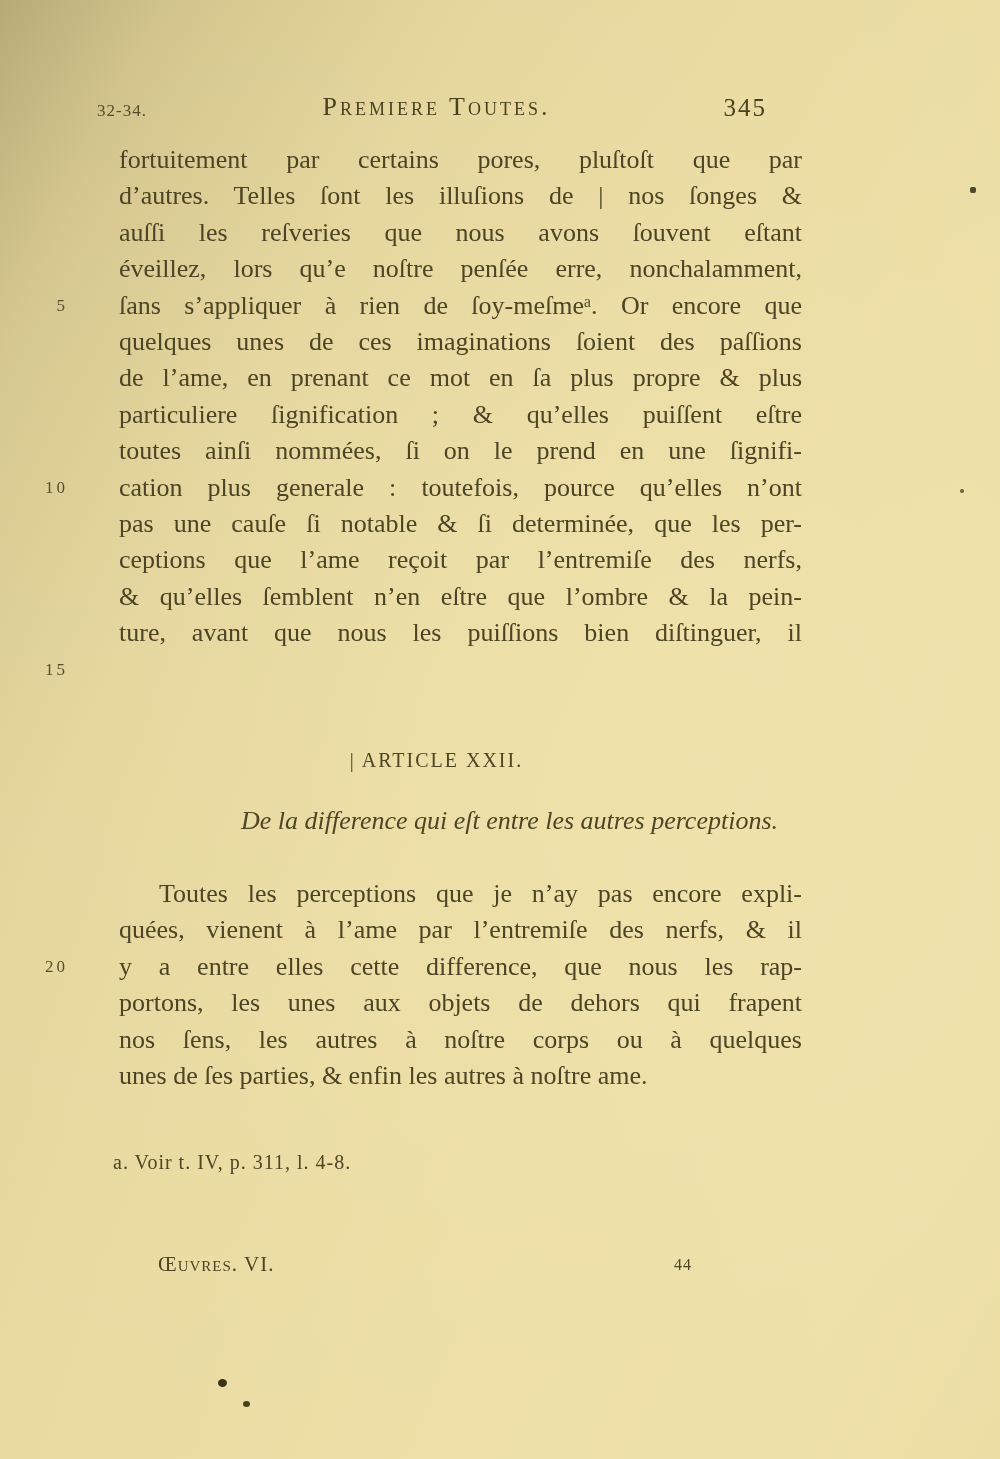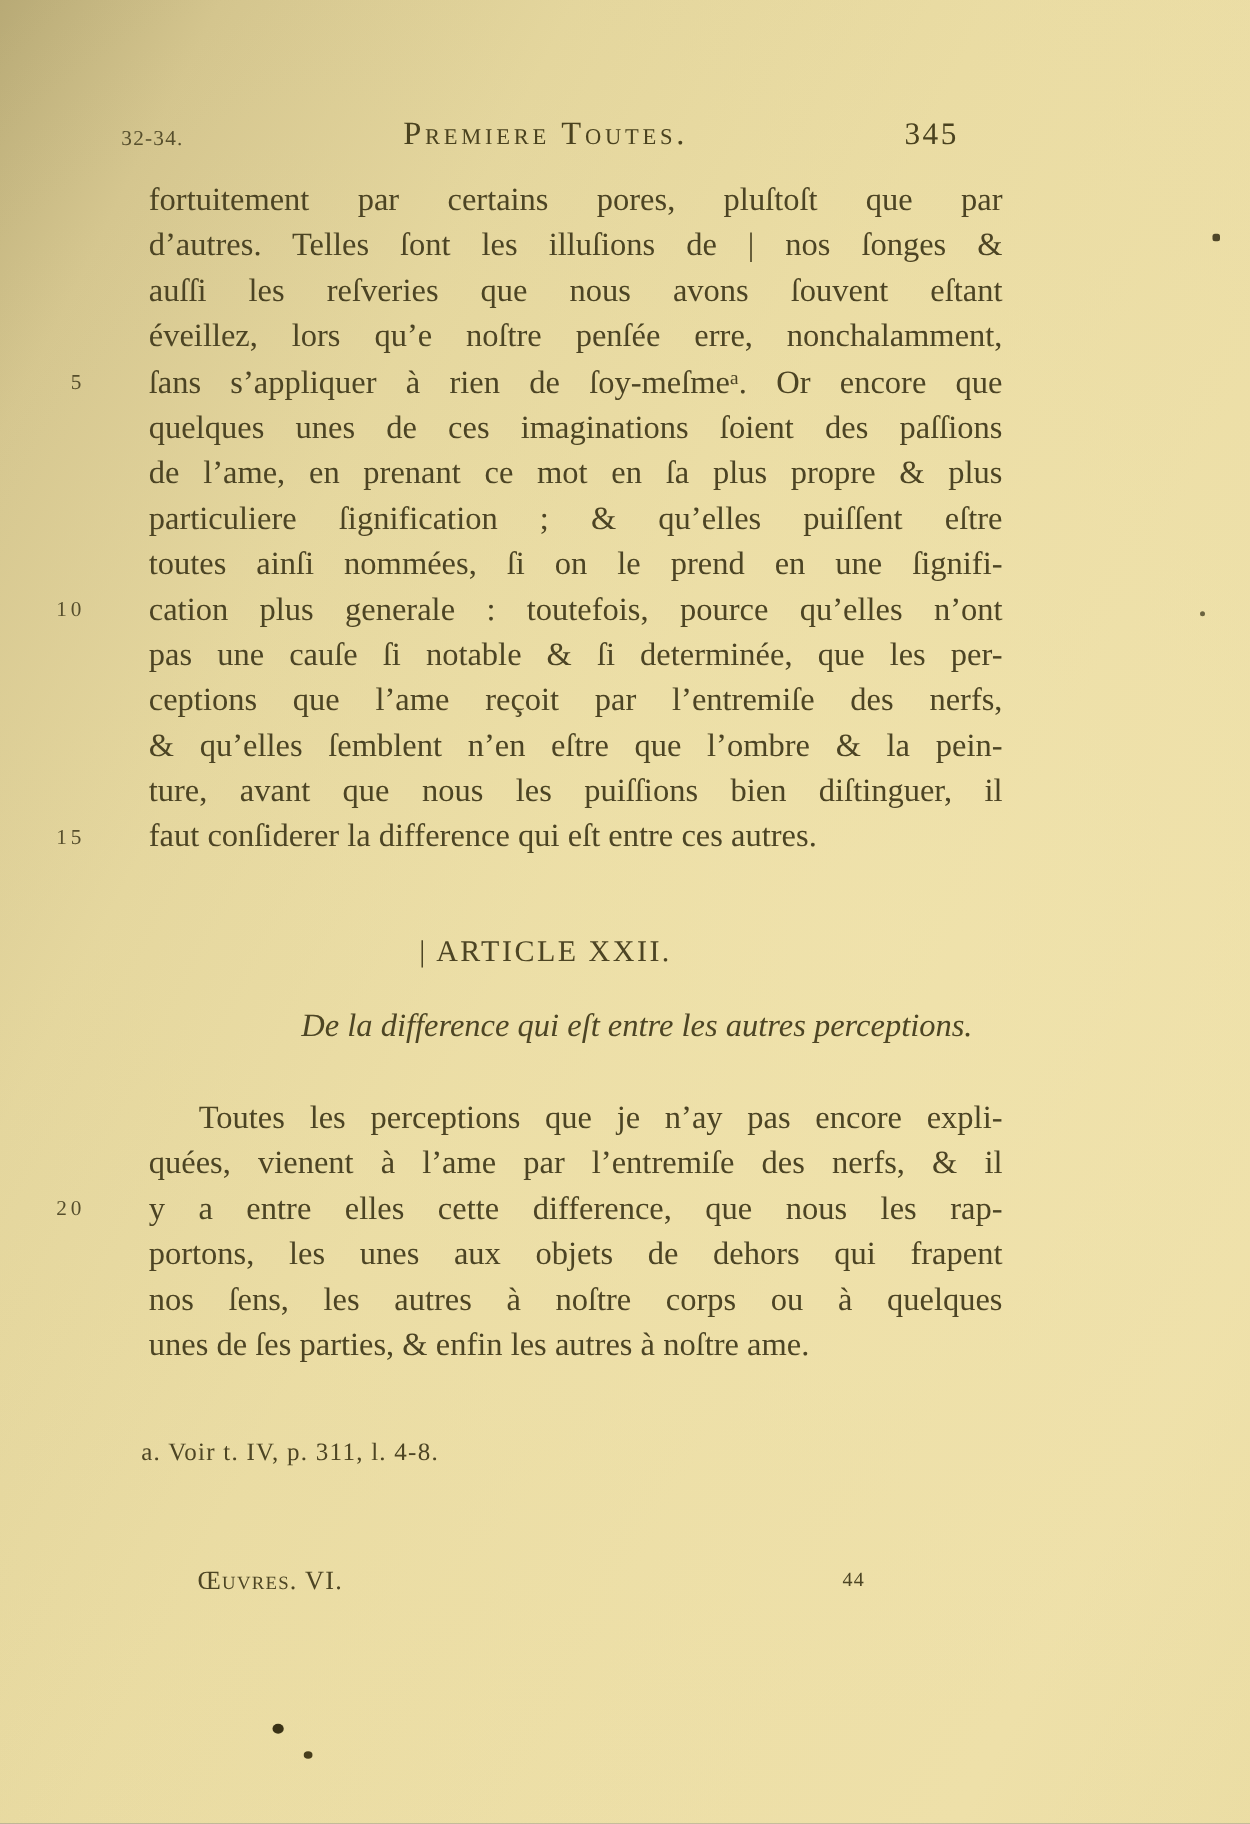--- a/index.html
+++ b/index.html
@@ -80,21 +80,21 @@
     letter-spacing: 3px;
     color: #564e2c;
   }
 
   
   .article-heading {
     position: absolute;
     left: 95px; top: 749px;
     width: 683px;
     text-align: center;
-    font-size: 24px;
+    font-size: 20px;
     letter-spacing: 2px;
     color: #4d4524;
   }
   .article-subtitle {
     position: absolute;
     left: 95px; top: 806px;
     width: 683px;
     text-align: right;
     font-style: italic;
     font-size: 26px;
@@ -154,21 +154,20 @@
     <div class="line">ſans s’appliquer à rien de ſoy-meſmeᵃ. Or encore que</div>
     <div class="line">quelques unes de ces imaginations ſoient des paſſions</div>
     <div class="line">de l’ame, en prenant ce mot en ſa plus propre &amp; plus</div>
     <div class="line">particuliere ſignification ; &amp; qu’elles puiſſent eſtre</div>
     <div class="line">toutes ainſi nommées, ſi on le prend en une ſignifi-</div>
     <div class="line">cation plus generale : toutefois, pource qu’elles n’ont</div>
     <div class="line">pas une cauſe ſi notable &amp; ſi determinée, que les per-</div>
     <div class="line">ceptions que l’ame reçoit par l’entremiſe des nerfs,</div>
     <div class="line">&amp; qu’elles ſemblent n’en eſtre que l’ombre &amp; la pein-</div>
     <div class="line">ture, avant que nous les puiſſions bien diſtinguer, il</div>
-    <div class="line end">faut conſiderer la difference qui eſt entre ces autres.</div>
   </div>
 
   <div class="article-heading">| ARTICLE XXII.</div>
   <div class="article-subtitle">De la difference qui eſt entre les autres perceptions.</div>
 
   <div class="textblock tb-p2">
     <div class="line indent">Toutes les perceptions que je n’ay pas encore expli-</div>
     <div class="line">quées, vienent à l’ame par l’entremiſe des nerfs, &amp; il</div>
     <div class="line">y a entre elles cette difference, que nous les rap-</div>
     <div class="line">portons, les unes aux objets de dehors qui frapent</div>

